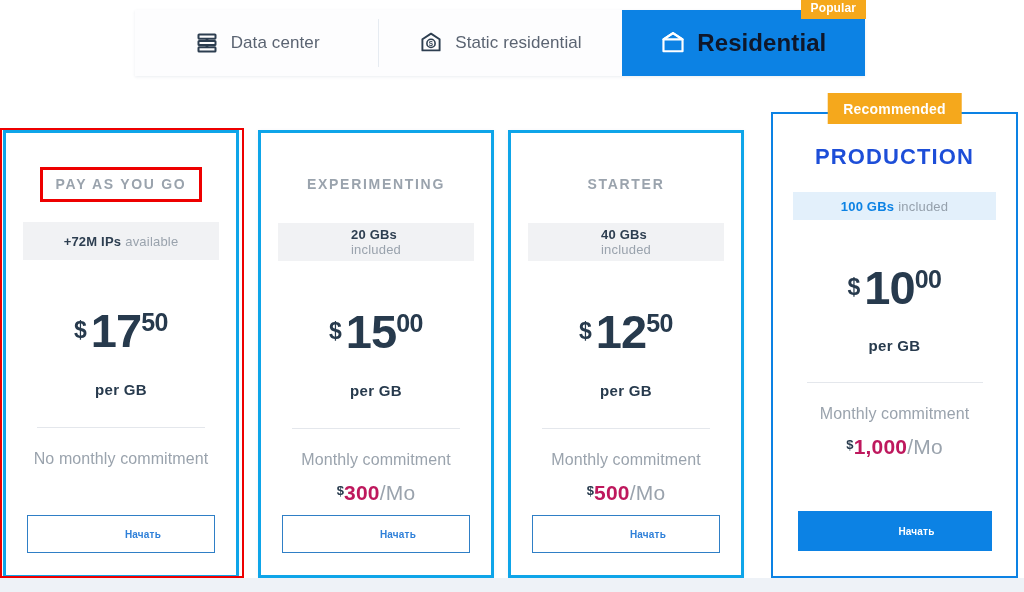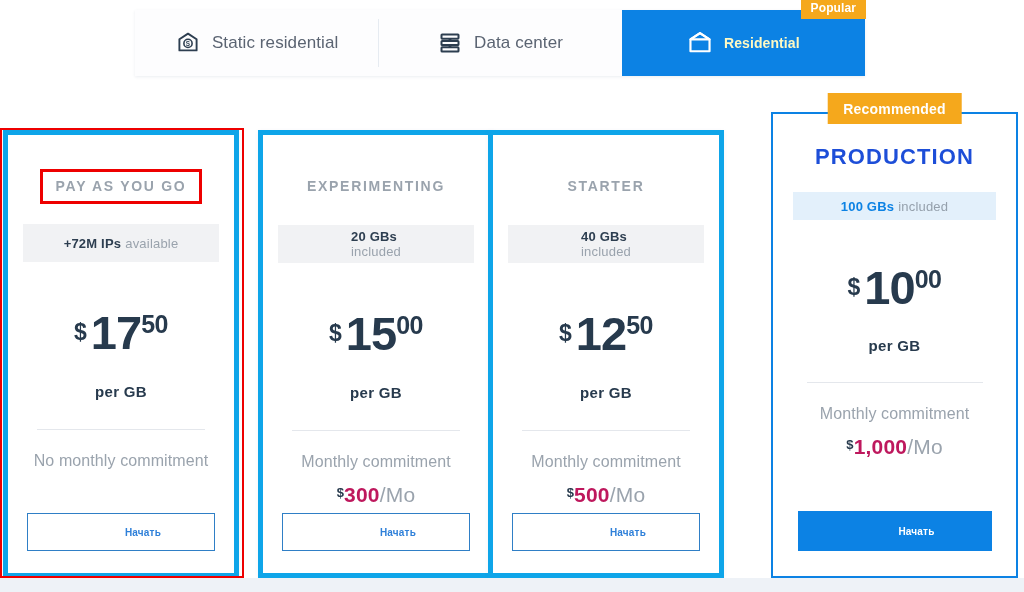--- a/index.html
+++ b/index.html
@@ -66,23 +66,23 @@
     color: #5b6472;
     letter-spacing: 0.1px;
     white-space: nowrap;
   }
 
   .tab.active {
     background: #0c82e4;
   }
   .tab.active::before { display: none; }
   .tab.active .tab-label {
-    color: #fef9c3;
-    font-weight: bold;
-    font-size: 14px;
+    color: #0f172a;
+    font-weight: bold;
+    font-size: 24px;
   }
 
   .tab-icon {
     display: inline-flex;
     align-items: center;
     justify-content: center;
     width: 26px;
     height: 26px;
     flex: none;
   }
@@ -114,26 +114,26 @@
     display: flex;
     flex-direction: column;
     align-items: center;
   }
 
   
   .card.std {
     top: 40px;
     width: 236px;
     height: 448px;
-    border: 5px solid #0ea5e9;
+    border: 3px solid #0ea5e9;
     box-shadow: 0 1px 4px rgba(90,110,140,0.07);
   }
   .card.c1 { left: 3px;   }
   .card.c2 { left: 258px; }
-  .card.c3 { left: 488px; }
+  .card.c3 { left: 508px; }
 
   
   .card.featured {
     left: 771px;
     top: 22px;
     width: 247px;
     height: 466px;
     border: 2px solid #0c82e4;
     background: #ffffff;
   }
@@ -344,45 +344,45 @@
     line-height: 1;
     white-space: nowrap;
   }
 </style>
 </head>
 <body>
 
 <div id="page">
 
   <div class="tabbar">
-
-    <div class="tab">
-      <span class="tab-icon">
-        <svg width="24" height="24" viewBox="0 0 24 24" fill="none">
-          <path d="M12 2.6 L20.6 8.2 V19.4 H3.4 V8.2 Z" stroke="#2d3e50" stroke-width="1.9" stroke-linejoin="round"></path>
-          <circle cx="12" cy="12.4" r="4.1" stroke="#2d3e50" stroke-width="1.6"></circle>
-          <text x="12" y="15.1" font-family="'Liberation Sans', sans-serif" font-size="6.4" font-weight="bold" fill="#2d3e50" text-anchor="middle">S</text>
-        </svg>
-      </span>
-      <span class="tab-label">Static residential</span>
-    </div>
 
     <div class="tab">
       <span class="tab-icon">
         <svg width="24" height="24" viewBox="0 0 24 24" fill="none">
           <rect x="3.5" y="3.5" width="17" height="4.2" rx="0.6" stroke="#2d3e50" stroke-width="2"></rect>
           <rect x="3.5" y="9.9" width="17" height="4.2" rx="0.6" stroke="#2d3e50" stroke-width="2"></rect>
           <rect x="3.5" y="16.3" width="17" height="4.2" rx="0.6" stroke="#2d3e50" stroke-width="2"></rect>
           <rect x="10.6" y="7.7" width="2.8" height="2.2" fill="#2d3e50"></rect>
           <rect x="10.6" y="14.1" width="2.8" height="2.2" fill="#2d3e50"></rect>
         </svg>
       </span>
       <span class="tab-label">Data center</span>
     </div>
 
+    <div class="tab">
+      <span class="tab-icon">
+        <svg width="24" height="24" viewBox="0 0 24 24" fill="none">
+          <path d="M12 2.6 L20.6 8.2 V19.4 H3.4 V8.2 Z" stroke="#2d3e50" stroke-width="1.9" stroke-linejoin="round"></path>
+          <circle cx="12" cy="12.4" r="4.1" stroke="#2d3e50" stroke-width="1.6"></circle>
+          <text x="12" y="15.1" font-family="'Liberation Sans', sans-serif" font-size="6.4" font-weight="bold" fill="#2d3e50" text-anchor="middle">S</text>
+        </svg>
+      </span>
+      <span class="tab-label">Static residential</span>
+    </div>
+
     <div class="tab active">
       <span class="tab-icon">
         <svg width="26" height="26" viewBox="0 0 24 24" fill="none">
           <path d="M12 2.8 L20.8 8.6 V19.6 H3.2 V8.6 Z" stroke="#ffffff" stroke-width="2" stroke-linejoin="round"></path>
           <path d="M12 2.8 L20.8 8.6 H3.2 Z" stroke="#ffffff" stroke-width="2" stroke-linejoin="round"></path>
         </svg>
       </span>
       <span class="tab-label">Residential</span>
       <span class="badge-popular">Popular</span>
     </div>

